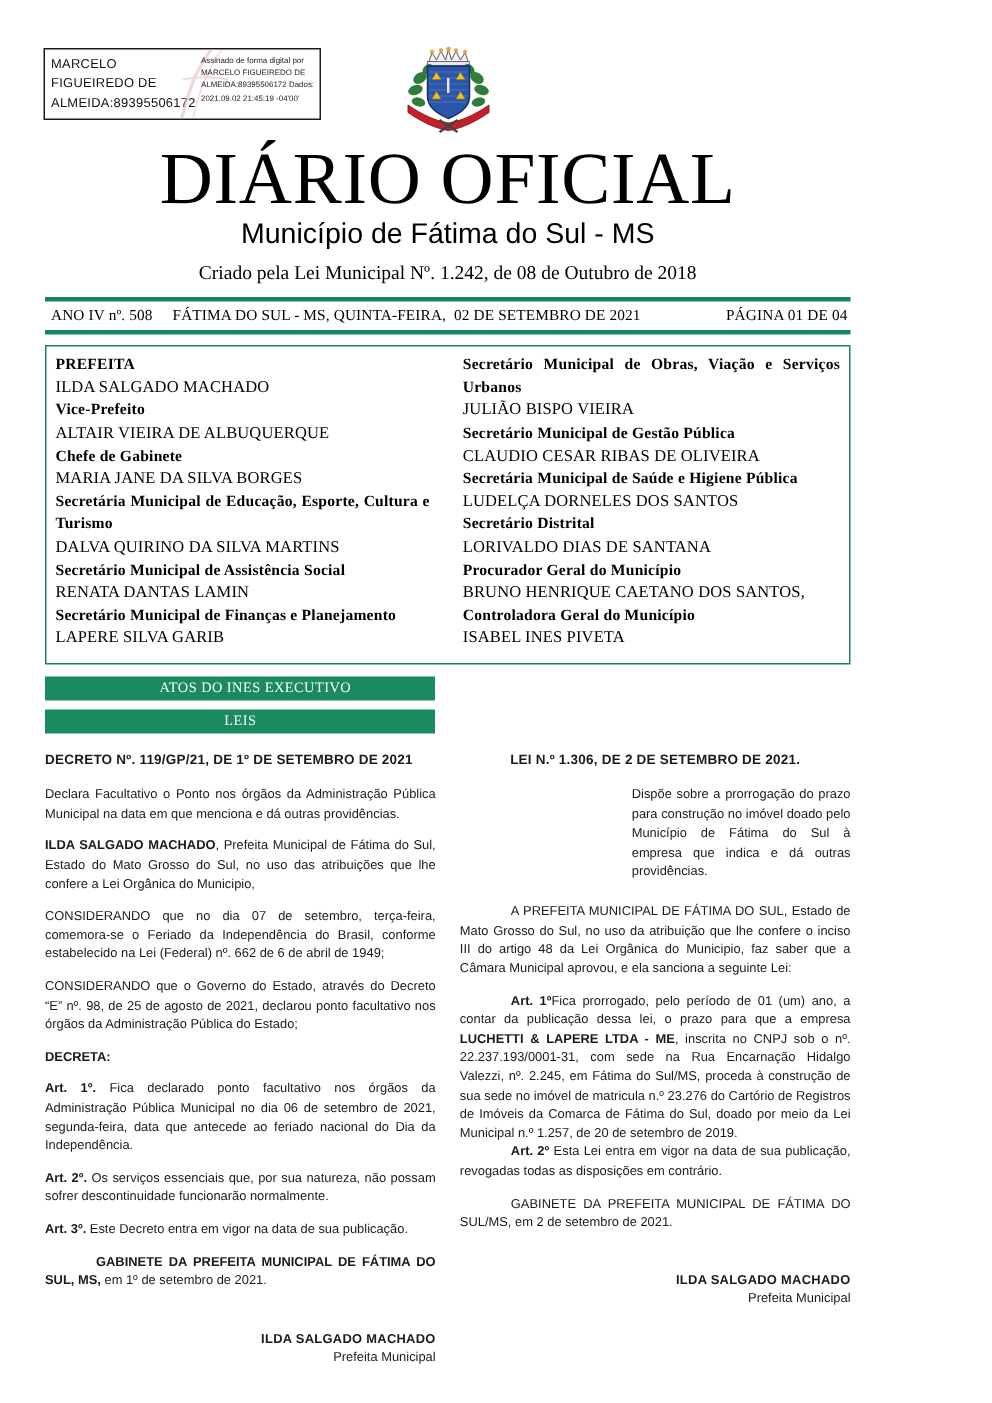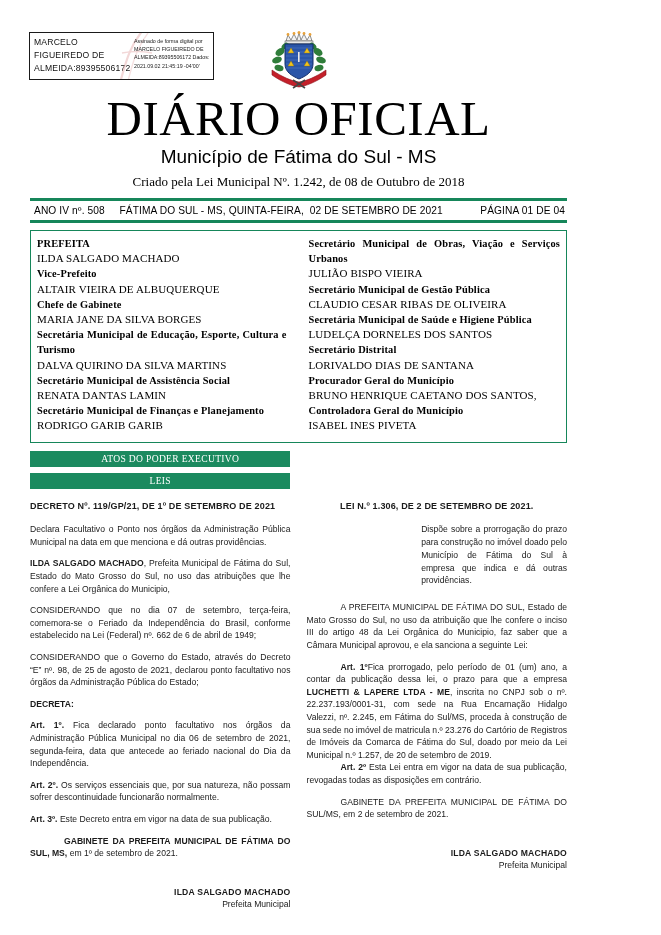--- a/index.html
+++ b/index.html
@@ -104,21 +104,21 @@
 
   .rule-top {
     margin-top: 6px;
     height: 3px;
     background: #16865a;
   }
 
   .edition-bar {
     display: flex;
     align-items: baseline;
-    font-family: Liberation Sans, sans-serif;
+    font-family: Liberation Serif, serif;
     font-size: 10.2px;
     line-height: 15px;
     padding: 2px 2px 2px 4px;
     letter-spacing: .1px;
   }
   .edition-left { white-space: pre; }
   .edition-spacer { flex: 1; }
   .edition-right { white-space: pre; }
 
   .rule-bottom {
@@ -312,40 +312,40 @@
       <div class="person">ILDA SALGADO MACHADO</div>
       <div class="role">Vice-Prefeito</div>
       <div class="person">ALTAIR VIEIRA DE ALBUQUERQUE</div>
       <div class="role">Chefe de Gabinete</div>
       <div class="person">MARIA JANE DA SILVA BORGES</div>
       <div class="role">Secretária Municipal de Educação, Esporte, Cultura e Turismo</div>
       <div class="person">DALVA QUIRINO DA SILVA MARTINS</div>
       <div class="role">Secretário Municipal de Assistência Social</div>
       <div class="person">RENATA DANTAS LAMIN</div>
       <div class="role">Secretário Municipal de Finanças e Planejamento</div>
-      <div class="person">RODRIGO GARIB GARIB</div>
+      <div class="person">LAPERE SILVA GARIB</div>
     </div>
     <div class="col right">
       <div class="role">Secretário Municipal de Obras, Viação e Serviços Urbanos</div>
       <div class="person">JULIÃO BISPO VIEIRA</div>
       <div class="role">Secretário Municipal de Gestão Pública</div>
       <div class="person">CLAUDIO CESAR RIBAS DE OLIVEIRA</div>
       <div class="role">Secretária Municipal de Saúde e Higiene Pública</div>
       <div class="person">LUDELÇA DORNELES DOS SANTOS</div>
       <div class="role">Secretário Distrital</div>
       <div class="person">LORIVALDO DIAS DE SANTANA</div>
       <div class="role">Procurador Geral do Município</div>
       <div class="person">BRUNO HENRIQUE CAETANO DOS SANTOS,</div>
       <div class="role">Controladora Geral do Município</div>
       <div class="person">ISABEL INES PIVETA</div>
     </div>
   </div>
 
   <div class="bar-exec-wrap">
-    <div class="bar bar-exec">ATOS DO PODER EXECUTIVO</div>
+    <div class="bar bar-exec">ATOS DO INES EXECUTIVO</div>
   </div>
 
   <div class="bars-row">
     <div class="bar bar-col">LEIS</div>
   </div>
 
   <div class="body-cols">
 
     <div class="bcol">
       <div class="hd">DECRETO Nº. 119/GP/21, DE 1º DE SETEMBRO DE 2021</div>

